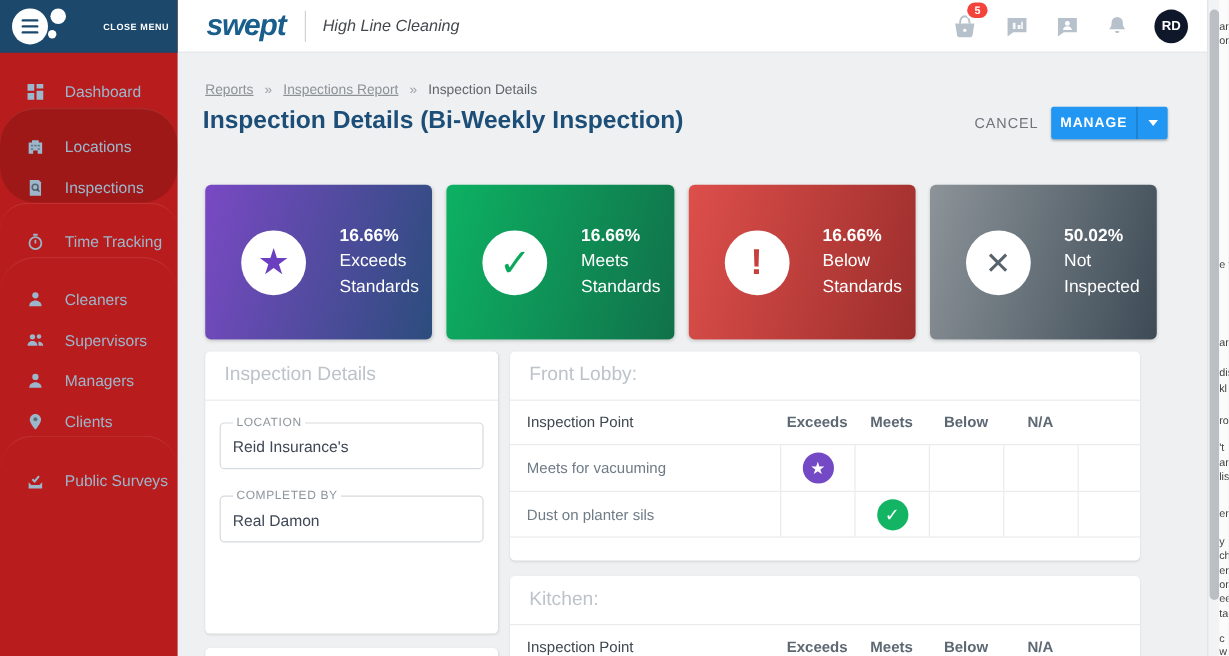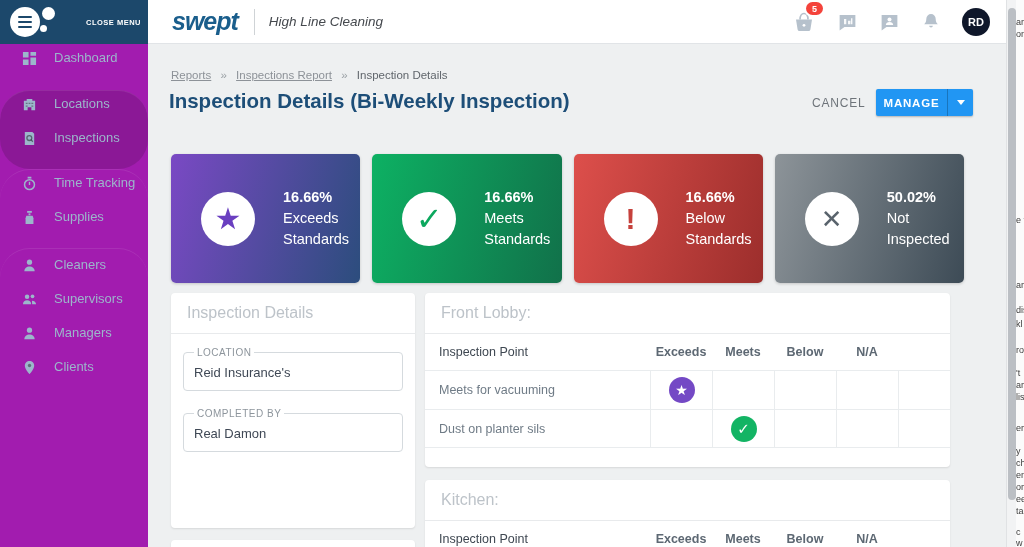--- a/index.html
+++ b/index.html
@@ -1,34 +1,34 @@
 <!DOCTYPE html>
 <html><head>
 <meta charset="utf-8">
 <style>
   * { margin:0; padding:0; box-sizing:border-box; }
   body { font-family:"Liberation Sans","DejaVu Sans",sans-serif; background:#d8d8d8; }
   .app { position:relative; width:1024px; height:547px; background:#eef0f1; overflow:hidden; }
 
   
-  .sidebar { position:absolute; left:0; top:0; width:148px; height:547px; background:#a21caf; z-index:5; }
+  .sidebar { position:absolute; left:0; top:0; width:148px; height:547px; background:#b91c1c; z-index:5; }
   .side-top { height:44px; background:#1c486b; display:flex; align-items:center; padding-left:10px; position:relative; cursor:pointer; }
   .burger-circle { width:30px; height:30px; border-radius:50%; background:#fff; display:flex; flex-direction:column; justify-content:center; align-items:center; gap:2.5px; }
   .burger-circle .bar { width:14px; height:2.6px; background:#1c486b; border-radius:1px; }
   .dot { position:absolute; background:#fff; border-radius:50%; }
   .dot.big { width:13px; height:13px; left:42px; top:7px; }
   .dot.small { width:7px; height:7px; left:40px; top:25px; }
   .close-label { color:#fff; font-size:7.5px; font-weight:bold; letter-spacing:.5px; margin-left:46px; }
   .nav-sec { padding:5px 0; }
   .nav-sec + .nav-sec { border-top:1px solid rgba(255,255,255,.09);border-radius:30px; }
   .nav-sec.first { padding:6px 0; }
   .nav-sec.active { background:rgba(0,0,0,.14); }
   .nav-sec.grp4 { padding:8px 0 4px; }
   .nav-sec.last { padding:10px 0; }
-  .nav-item { height:34px; display:flex; align-items:flex-start; color:#9cb6cb; font-size:13px; cursor:pointer; }
+  .nav-item { height:34px; display:flex; align-items:flex-end; color:#9cb6cb; font-size:13px; cursor:pointer; }
   .nav-ico { width:18px; height:16px; margin-left:20px; display:flex; align-items:center; justify-content:center; color:#9cb6cb; }
   .nav-ico svg { width:15px; height:15px; fill:currentColor; }
   .nav-label { margin-left:16px; }
 
   
   .topbar { position:absolute; left:148px; top:0; width:858px; height:44px; background:#fff; border-bottom:1px solid #e1e4e7; display:flex; align-items:center; z-index:4; }
   .logo { margin-left:24px; font-size:25px; font-weight:bold; font-style:italic; color:#1a5e8c; letter-spacing:-1px; }
   .logo-sep { width:1px; height:26px; background:#cfd3d6; margin:0 14px 0 16px; }
   .org { font-size:13.5px; font-style:italic; color:#45494e; }
   .top-icons { position:absolute; right:16px; top:0; height:44px; display:flex; align-items:center; gap:21px; }
@@ -154,30 +154,20 @@
       <div class="nav-item">
         <span class="nav-ico">
             <svg viewBox="0 0 16 16">
               <circle cx="8" cy="9.2" r="5.3" fill="none" stroke="currentColor" stroke-width="1.6"></circle>
               <path d="M8 6.2v3.4" stroke="currentColor" stroke-width="1.5" fill="none"></path>
               <path d="M6 .8h4v1.9H6z"></path>
             </svg>
           </span>
         <span class="nav-label">Time Tracking</span>
       </div>
-      <div class="nav-item">
-        <span class="nav-ico">
-            <svg viewBox="0 0 16 16">
-              <path d="M5.5 1h5v2h-5z"></path>
-              <path d="M7 3.6h2v2H7z"></path>
-              <path d="M4.6 6.2h6.8l.8 2.6V15H3.8V8.8z"></path>
-            </svg>
-          </span>
-        <span class="nav-label">Supplies</span>
-      </div>
     </div>
 
     <div class="nav-sec grp4">
       <div class="nav-item">
         <span class="nav-ico">
             <svg viewBox="0 0 16 16">
               <circle cx="8" cy="4.4" r="2.8"></circle>
               <path d="M2.5 14c0-3 2.5-5 5.5-5s5.5 2 5.5 5z"></path>
             </svg>
           </span>
@@ -207,20 +197,31 @@
         <span class="nav-ico">
             <svg viewBox="0 0 16 16">
               <path d="M8 1C5.2 1 3 3.2 3 6c0 3.7 5 9 5 9s5-5.3 5-9c0-2.8-2.2-5-5-5z"></path>
               <circle cx="8" cy="5.8" r="1.8" fill="rgba(0,0,0,.4)"></circle>
             </svg>
           </span>
         <span class="nav-label">Clients</span>
       </div>
     </div>
 
+    <div class="nav-sec last">
+      <div class="nav-item">
+        <span class="nav-ico">
+            <svg viewBox="0 0 16 16">
+              <path d="M5.3 6.8l2 2L11.2 4" fill="none" stroke="currentColor" stroke-width="1.8"></path>
+              <path d="M2 9.4l2.4 2.6h7.2L14 9.4V15H2z"></path>
+            </svg>
+          </span>
+        <span class="nav-label">Public Surveys</span>
+      </div>
+    </div>
   </nav>
 
   <header class="topbar">
     <span class="logo">swept</span>
     <span class="logo-sep"></span>
     <span class="org">High Line Cleaning</span>
     <div class="top-icons">
       <span class="tico">
         <svg width="24" height="24" viewBox="0 0 24 24">
             <path d="M4 9.5h16l-1.6 10a1.9 1.9 0 0 1-1.9 1.5H7.5a1.9 1.9 0 0 1-1.9-1.5z"></path>

